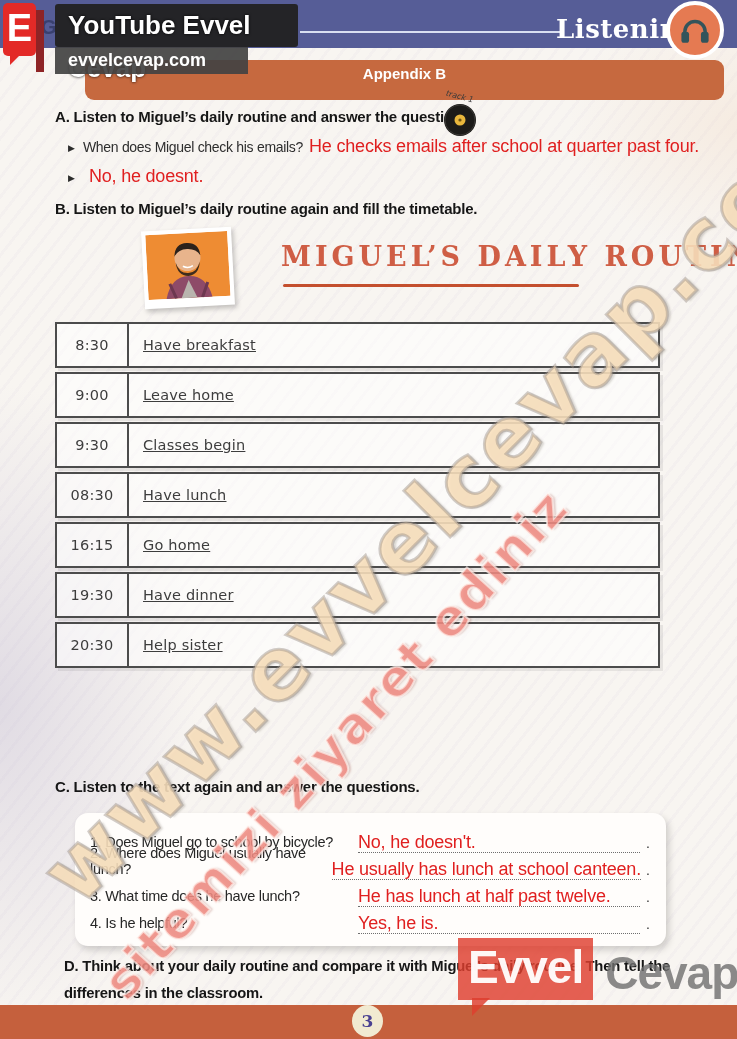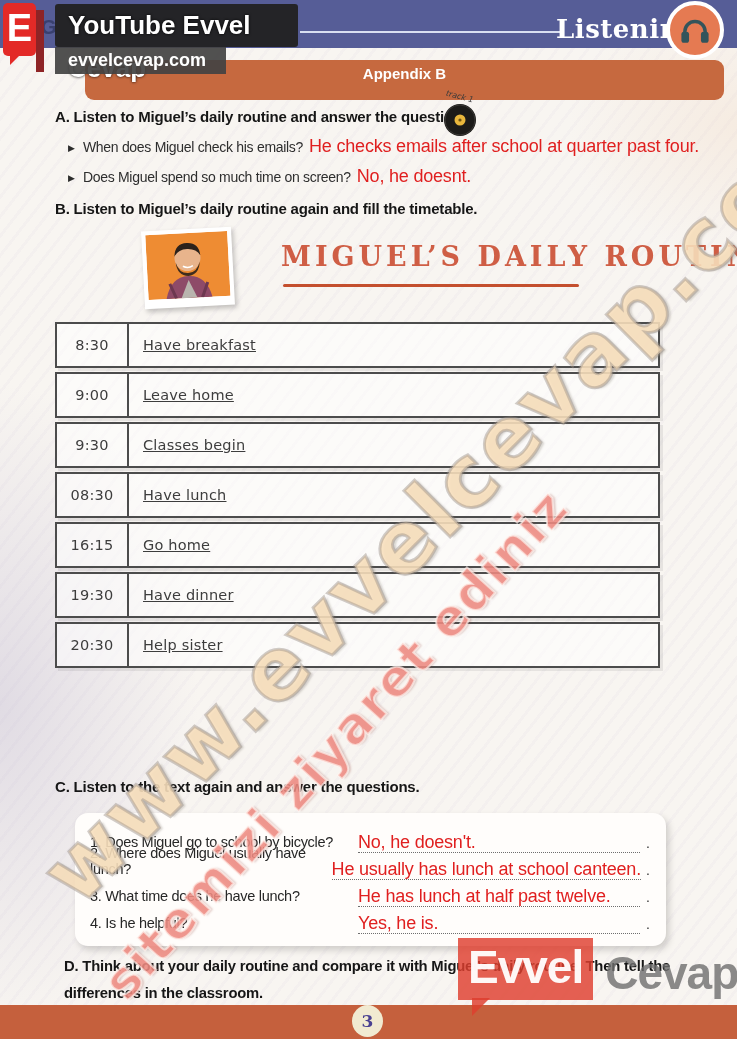--- a/index.html
+++ b/index.html
@@ -19,21 +19,21 @@
   .listening { position:absolute; top:14px; left:556px; color:#ffffff; font:bold 26px "DejaVu Serif", serif; letter-spacing:.5px; }
   .hp-circle { position:absolute; top:1px; left:666px; width:58px; height:58px; border-radius:50%;
     background:#e57a52; border:4px solid #fff; display:flex; align-items:center; justify-content:center; }
   .e-logo { position:absolute; top:3px; left:3px; width:33px; height:53px; background:#e32a27; border-radius:5px;
     color:#fff; font:bold 38px "Liberation Sans",sans-serif; text-align:center; line-height:50px; z-index:4; }
   .e-logo::after { content:""; position:absolute; left:7px; bottom:-9px; border:7px solid transparent; border-top-color:#e32a27; border-left-color:#e32a27; }
   .maroon-strip { position:absolute; top:10px; left:36px; width:8px; height:62px; background:#8e2426; z-index:3; }
   .yt-banner { position:absolute; top:4px; left:55px; width:243px; height:43px; background:rgba(34,34,34,.96);
     border-radius:3px; color:#fff; font:bold 26px "Liberation Sans",sans-serif; line-height:43px; padding-left:13px;
     text-shadow:0 0 3px #000; z-index:5; }
-  .site-banner { position:absolute; top:47px; left:55px; width:171px; height:27px; background:rgba(66,66,66,.92);
+  .site-banner { position:absolute; top:47px; left:55px; width:193px; height:27px; background:rgba(66,66,66,.92);
     color:#fff; font:bold 18px "Liberation Sans",sans-serif; line-height:26px; padding-left:13px; z-index:5; }
   .appendix { position:absolute; top:60px; left:85px; width:639px; height:40px; background:#c6693f; border-radius:9px;
     color:#fff; font:bold 15px "Liberation Sans",sans-serif; text-align:center; line-height:28px; }
   
   .sec-head { position:absolute; color:#161616; font:bold 15px "Liberation Sans",sans-serif; letter-spacing:-.2px; }
   
   .track { position:absolute; top:90px; left:430px; width:58px; height:50px; }
   
   .a-list { position:absolute; top:136px; left:68px; width:660px; }
   .abullet { display:flex; align-items:baseline; margin-bottom:9px; white-space:nowrap; }
@@ -124,21 +124,20 @@
     </svg>
   </div>
   <div class="a-list">
       <div class="abullet">
      <span class="tri">▶</span>
      <span class="aq">When does Miguel check his emails?</span>
      <span class="aans">He checks emails after school at quarter past four.</span>
    </div>
       <div class="abullet">
      <span class="tri">▶</span>
-     <span class="aq">Does Miguel spend so much time on screen?</span>
      <span class="aans">No, he doesnt.</span>
    </div>
     </div>
 
   <div class="sec-head" style="top:200px; left:55px;">B. Listen to Miguel’s daily routine again and fill the timetable.</div>
   <div class="photo">
     <svg viewBox="0 0 82 65">
       <rect width="82" height="65" fill="#ee8c33"></rect>
       <path d="M18,65 q5,-22 23,-22 q18,0 23,22 z" fill="#8e4a68"></path>
       <path d="M33,65 q8,-18 8,-18 q0,0 8,18 z" fill="#b9b4ae"></path>

